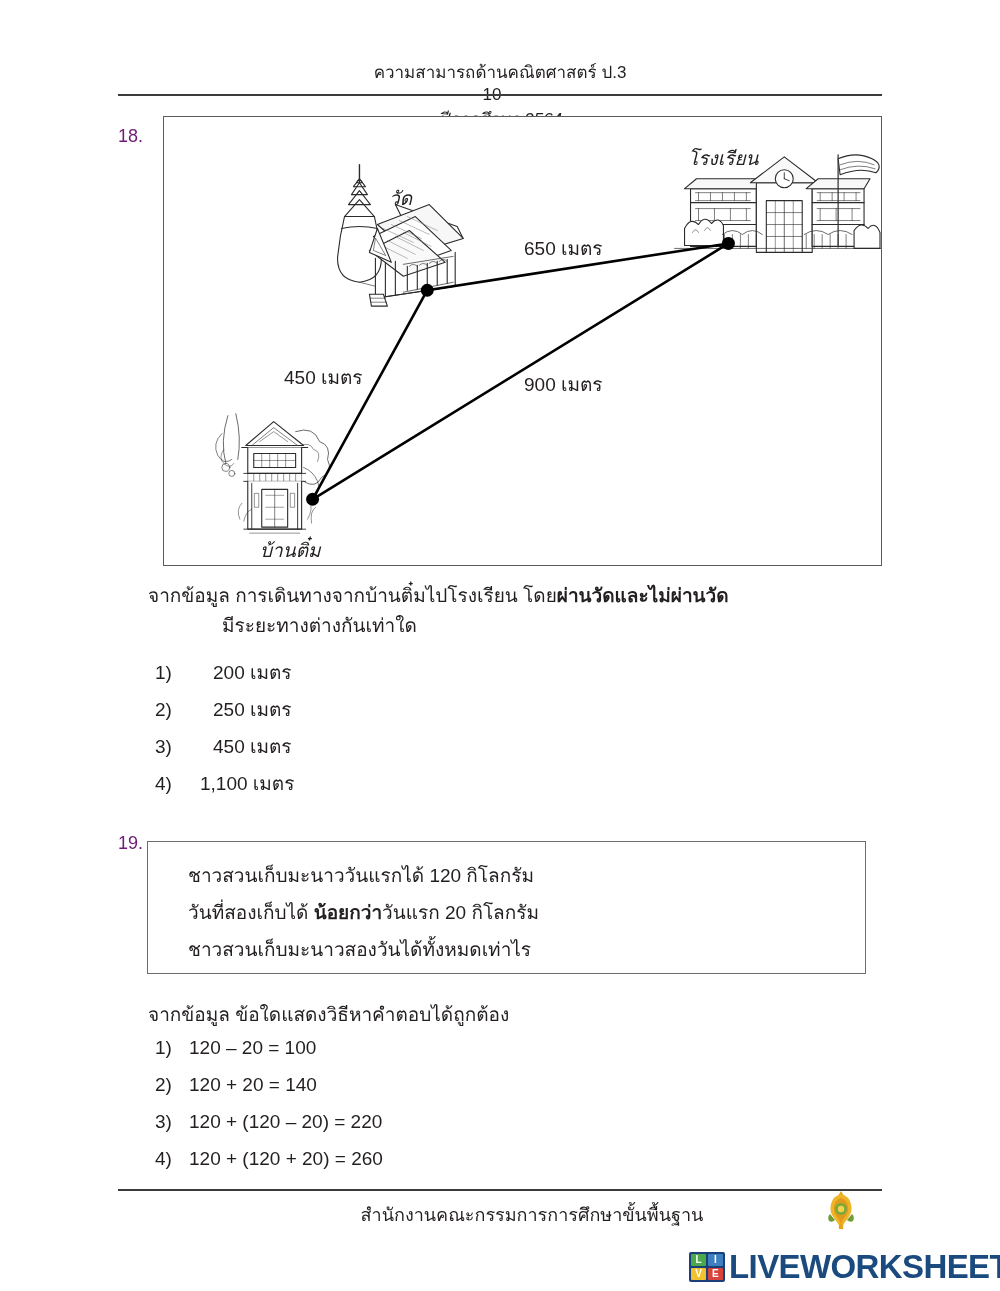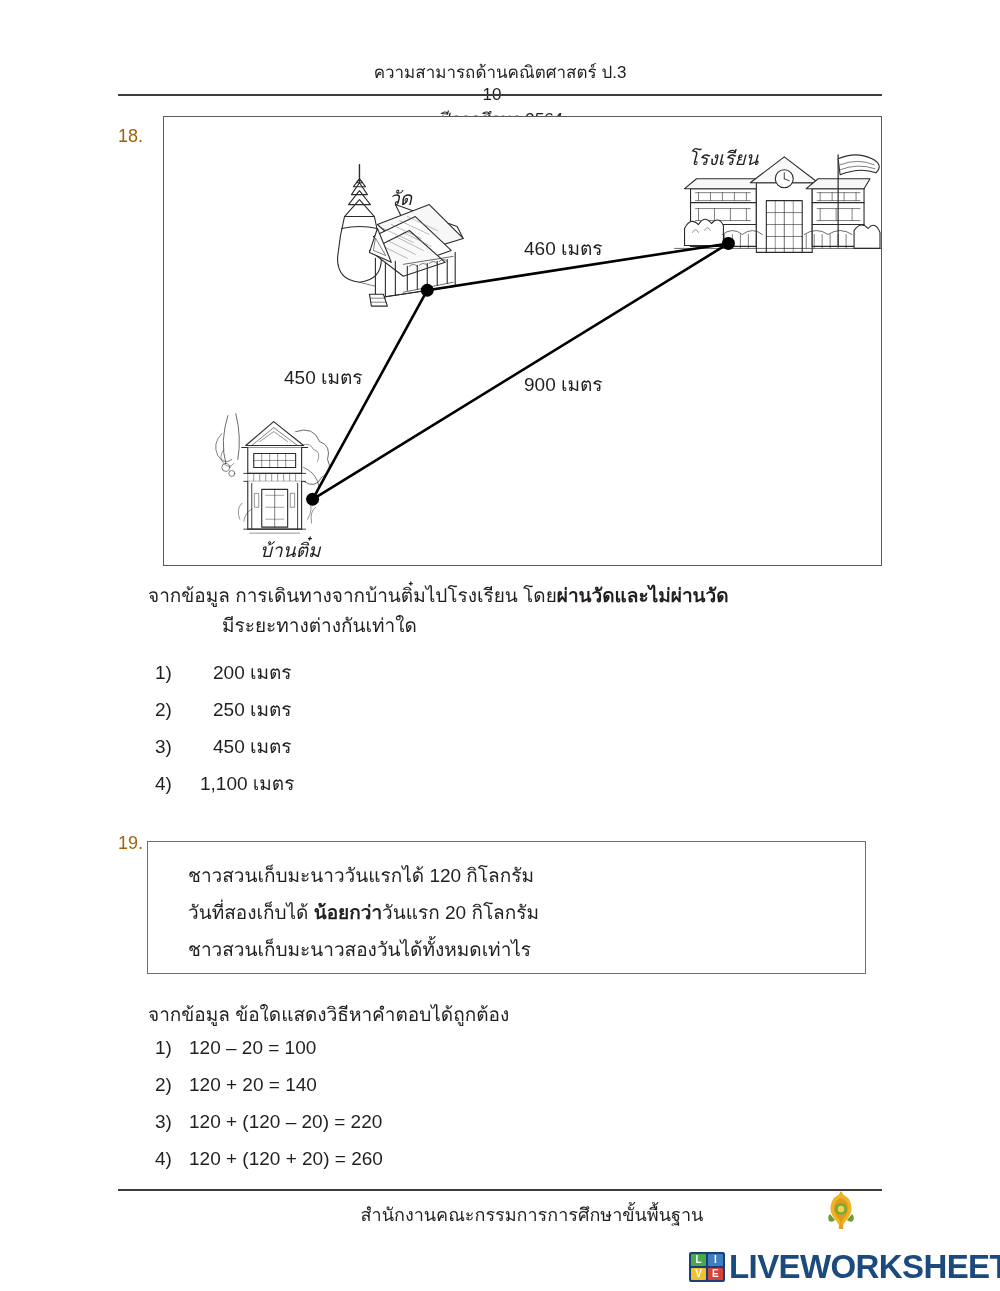--- a/index.html
+++ b/index.html
@@ -37,21 +37,21 @@
     top: 94px;
     width: 764px;
     height: 2px;
     background: #3c3c3c;
   }
 
   
   .qnum {
     position: absolute;
     font-size: 18px;
-    color: #a16207;
+    color: #701a75;
   }
 
   
   .diagram-box {
     position: absolute;
     left: 163px;
     top: 116px;
     width: 719px;
     height: 450px;
     border: 1.6px solid #5b5b5b;
@@ -342,21 +342,21 @@
         <circle cx="566" cy="127" r="6.5"></circle>
         <circle cx="149" cy="384" r="6.5"></circle>
       </g>
     </g>
   </svg>
 
   <div class="dlabel" style="left:225px; top:66px;">วัด</div>
   <div class="dlabel" style="left:524px; top:26px;">โรงเรียน</div>
   <div class="dlabel" style="left:96px;  top:418px;">บ้านติ๋ม</div>
 
-  <div class="dist-label" style="left:360px; top:116px;">460 เมตร</div>
+  <div class="dist-label" style="left:360px; top:116px;">650 เมตร</div>
   <div class="dist-label" style="left:120px; top:245px;">450 เมตร</div>
   <div class="dist-label" style="left:360px; top:252px;">900 เมตร</div>
 </div>
 
 <div class="prompt" style="left:148px; top:581px;">
   <span>จากข้อมูล การเดินทางจากบ้านติ๋มไปโรงเรียน โดย</span><b>ผ่านวัดและไม่ผ่านวัด</b>
 </div>
 <div class="prompt" style="left:222px; top:611px;">มีระยะทางต่างกันเท่าใด</div>
 
 <div class="choice" style="left:155px; top:657px;">

